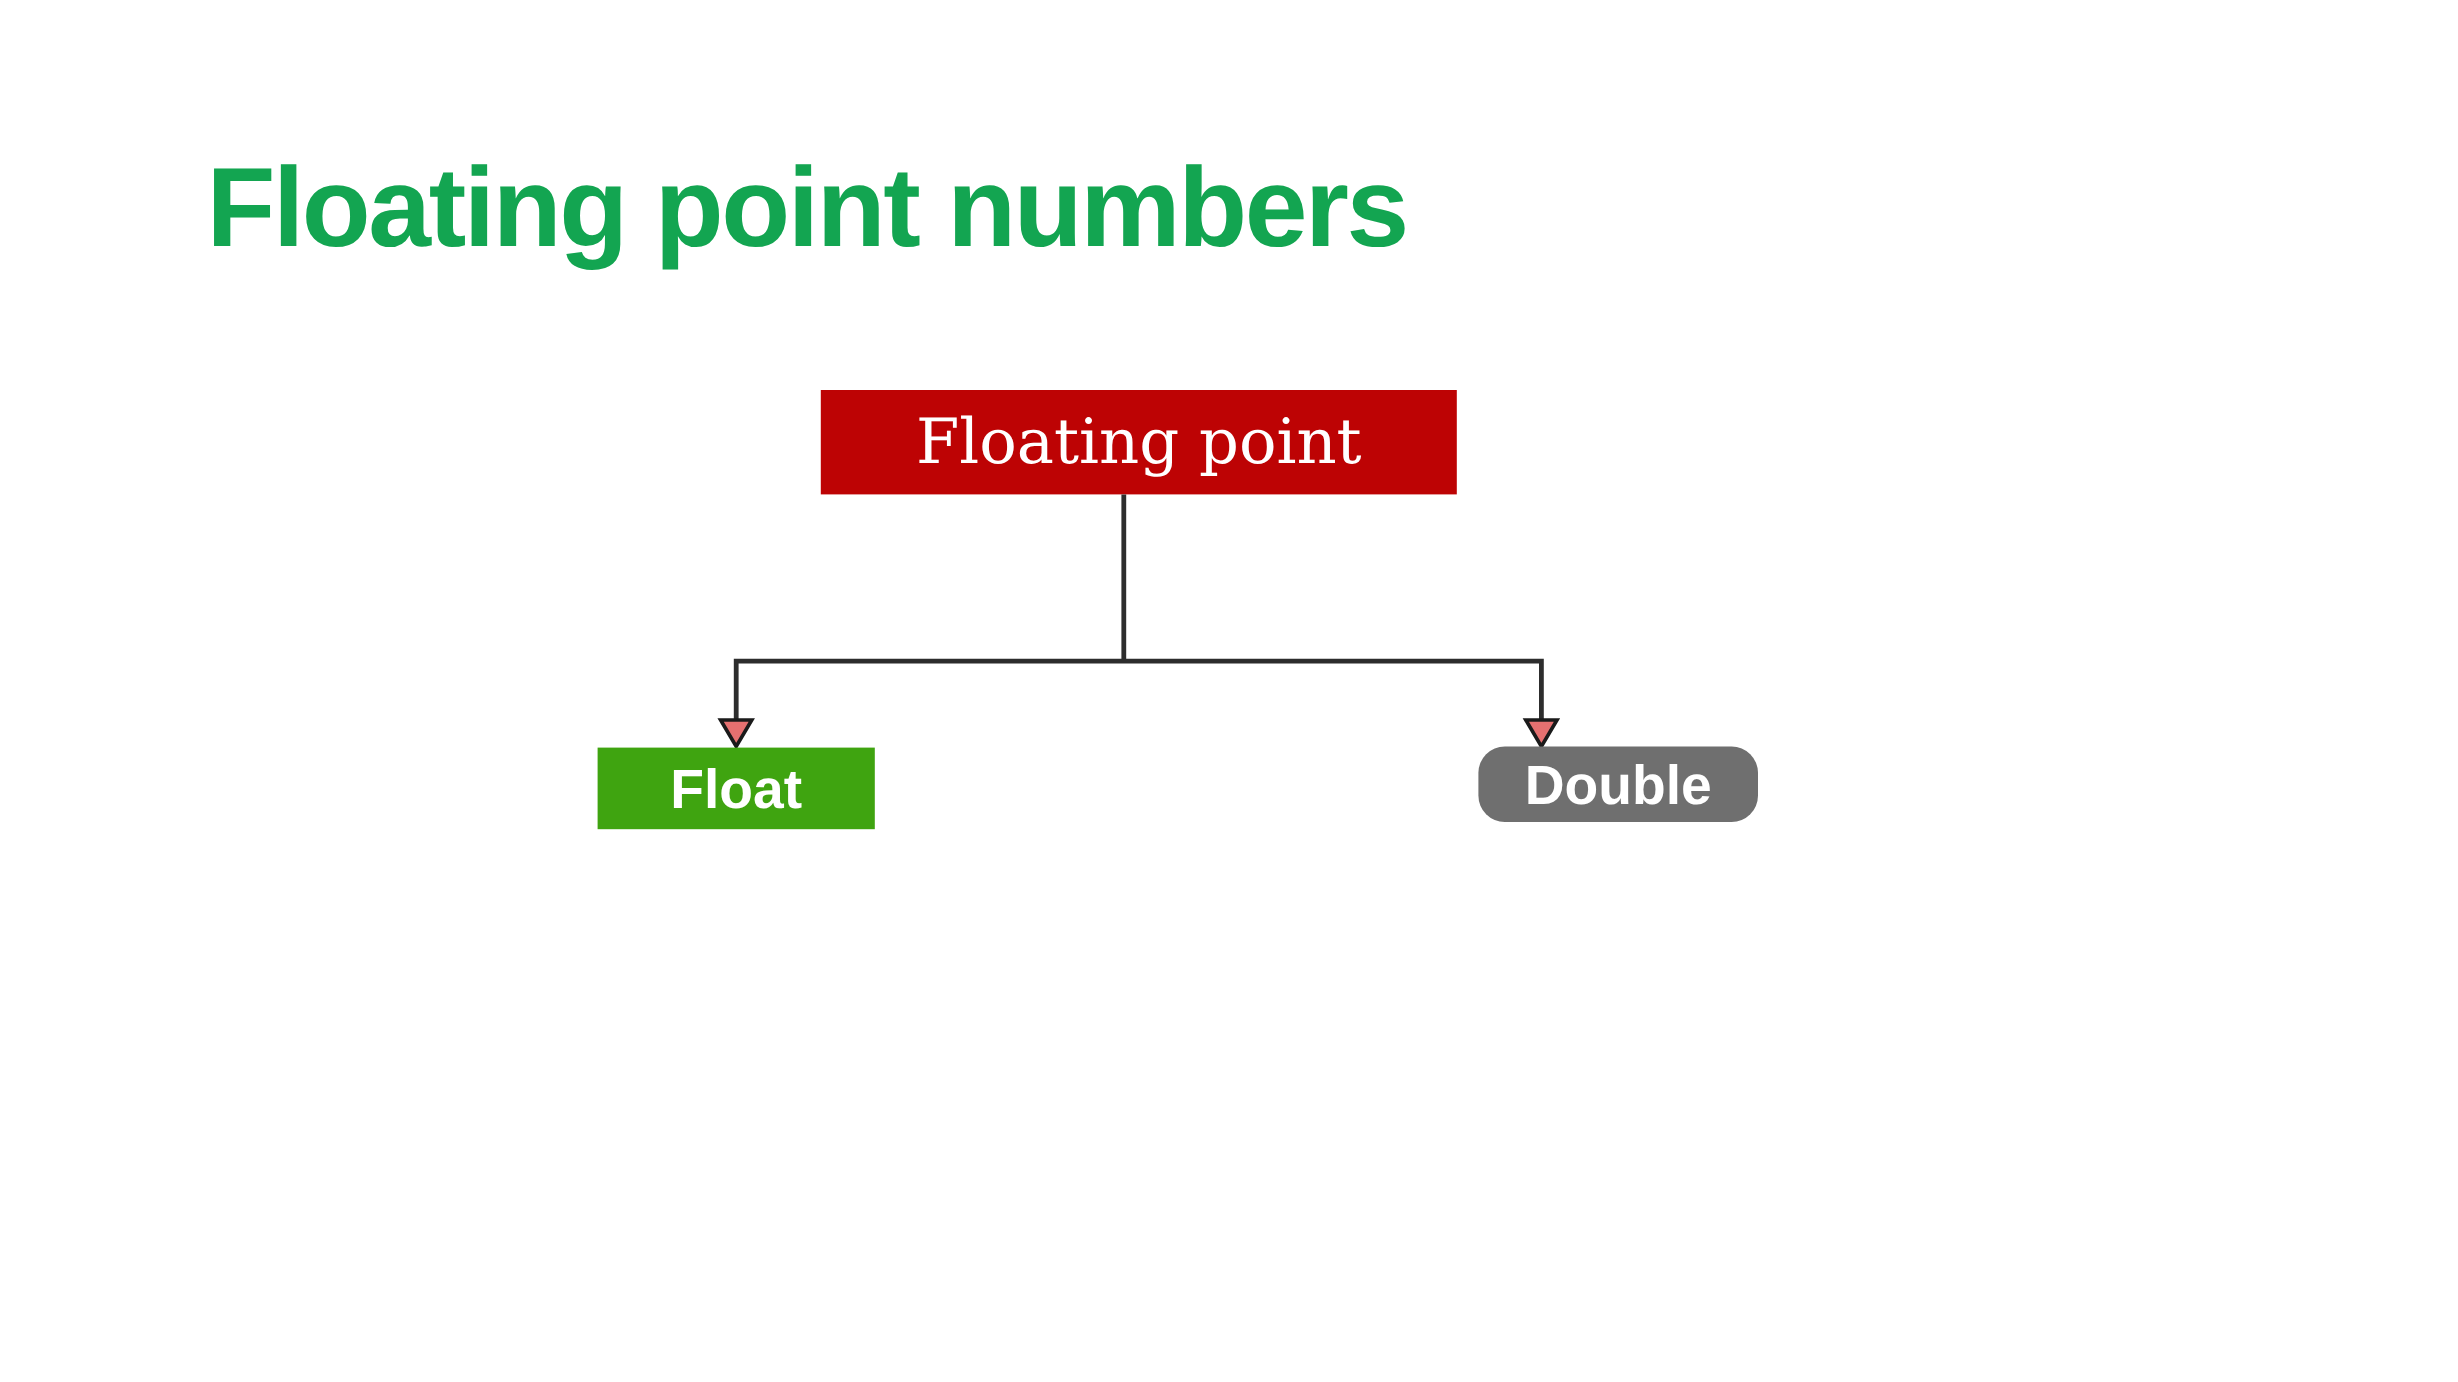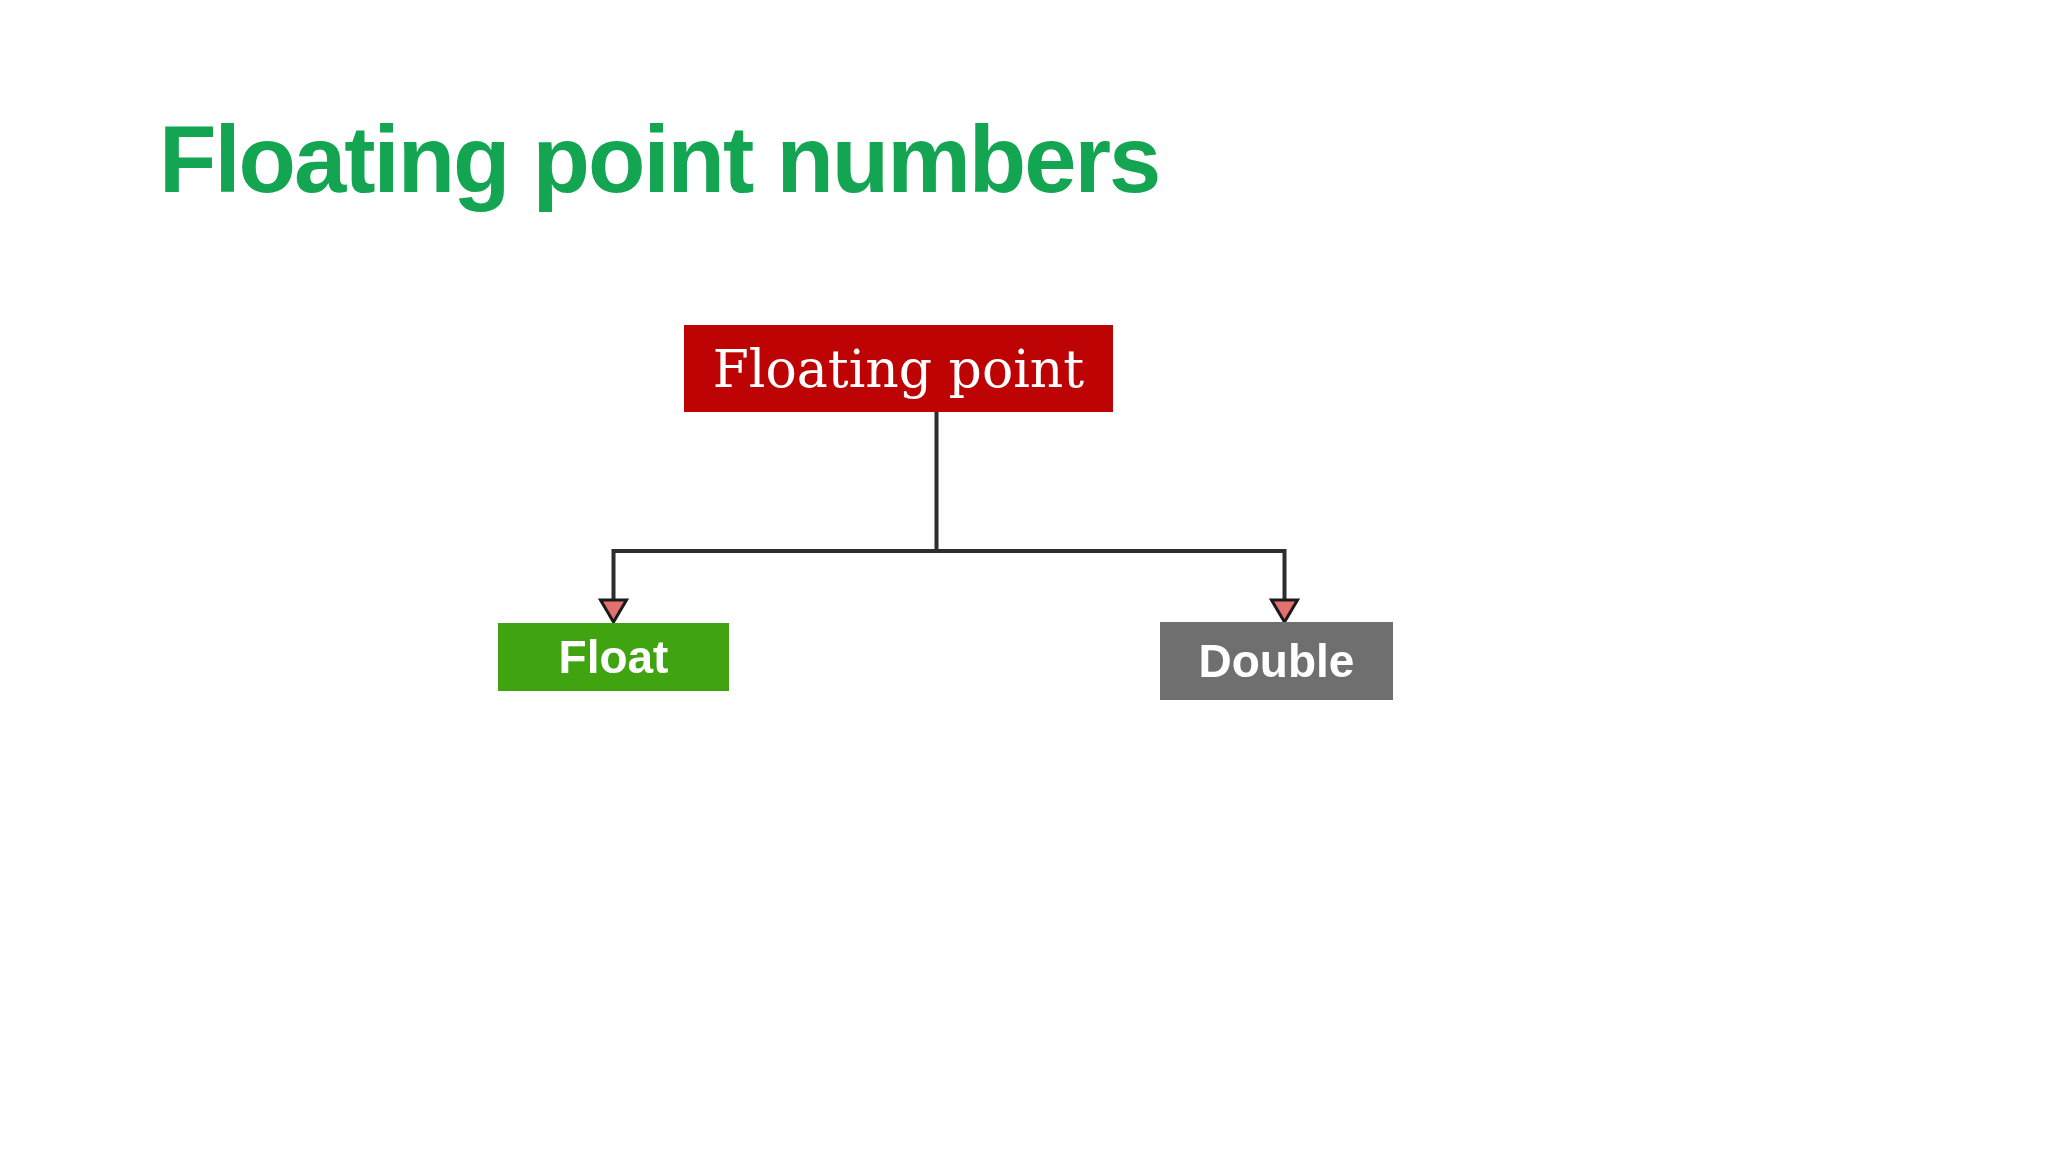--- a/index.html
+++ b/index.html
@@ -10,66 +10,67 @@
     width: 2048px;
     height: 1152px;
     background: #ffffff;
     overflow: hidden;
   }
 
   .title {
     position: absolute;
     left: 158px;
     top: 112px;
-    margin: 1px;
+    margin: 14px;
     font-family: "Liberation Sans", sans-serif;
     font-size: 94px;
     font-weight: 700;
     letter-spacing: -2px;
     line-height: 1.0;
     white-space: nowrap;
   }
 
   .node {
     position: absolute;
     display: flex;
     align-items: center;
     justify-content: center;
     color: #ffffff;
     box-sizing: border-box;
   }
 
   .node-root {
     left: 684px;
     top: 325px;
-    width: 429px;
+    width: 530px;
     height: 87px;
     font-family: "DejaVu Serif", "Liberation Serif", serif;
     font-size: 52px;
     font-weight: 400;
   }
 
   .node-child {
     font-family: "Liberation Sans", sans-serif;
     font-size: 46px;
     font-weight: 700;
   }
 
   .node-float {
     left: 498px;
     top: 623px;
     width: 231px;
     height: 68px;
   }
 
   .node-double {
-    left: 1160px;
+    left: 1232px;
     top: 622px;
     width: 233px;
-    height: 78px;
+    height: 63px;
+    border-radius: 22px;
   }
 
   .connectors {
     position: absolute;
     left: 0;
     top: 0;
     width: 2048px;
     height: 1152px;
     pointer-events: none;
   }

